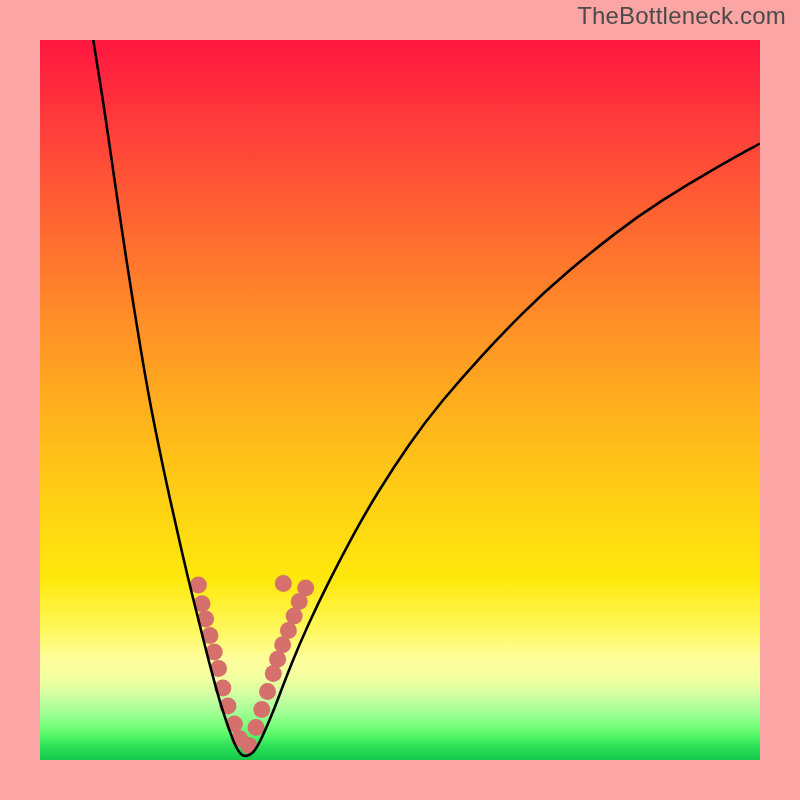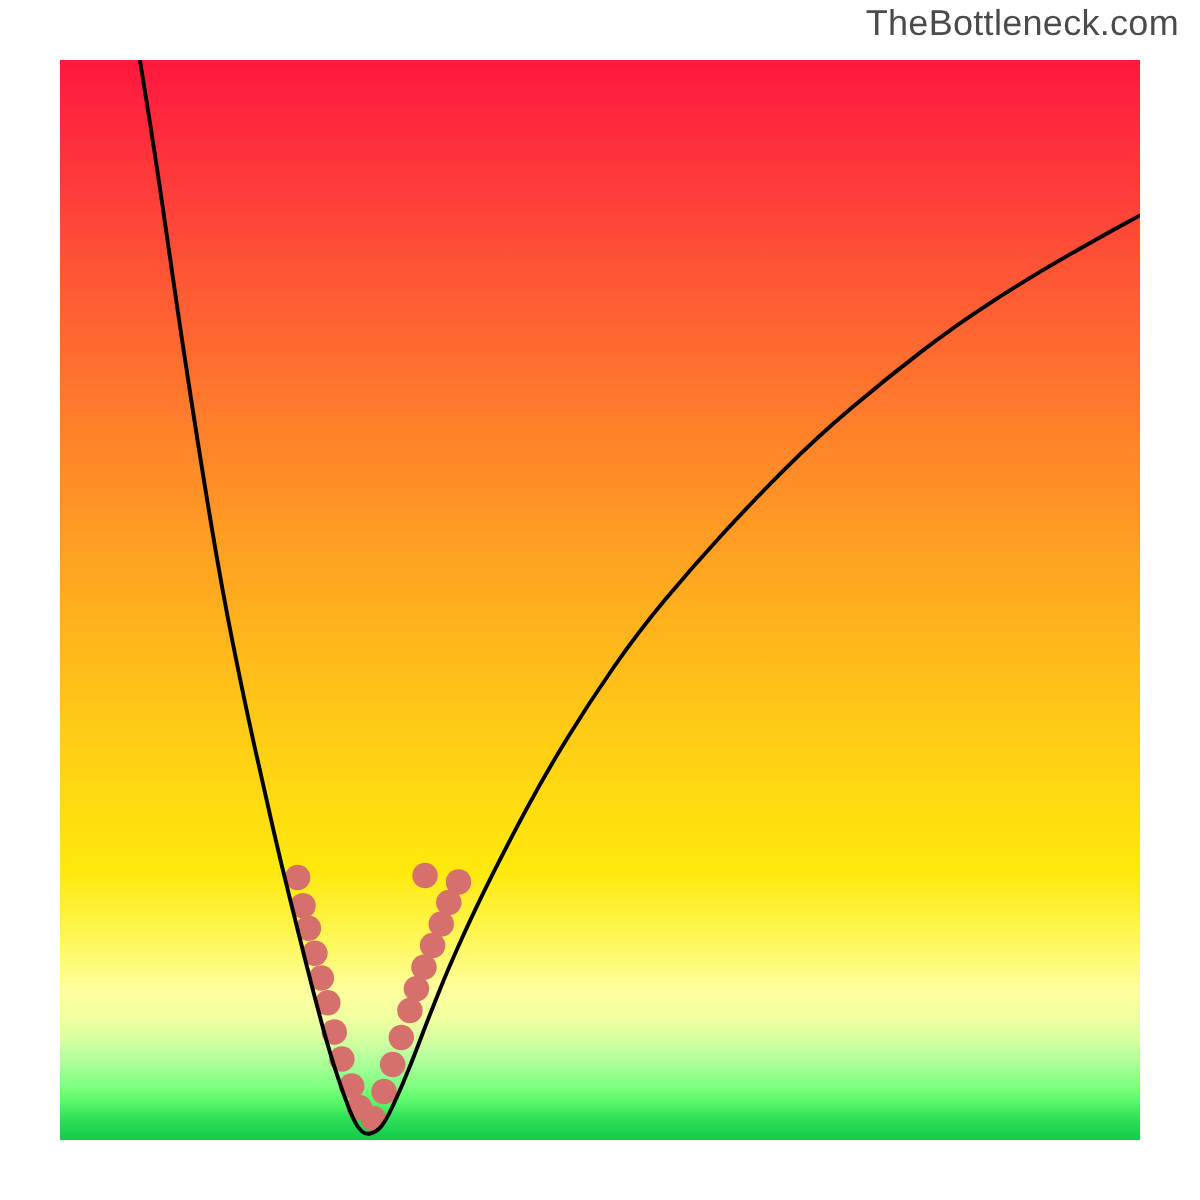--- a/index.html
+++ b/index.html
@@ -9,21 +9,21 @@
     height: 800px;
     background: #000;
     overflow: hidden;
   }
   .frame {
     position: absolute;
     left: 0;
     top: 0;
     width: 800px;
     height: 800px;
-    background: #ffffff;
+    background: #fca5a5;
   }
   .plot {
     position: absolute;
     left: 40px;
     top: 40px;
     width: 720px;
     height: 720px;
     overflow: hidden;
   }
   .gradient {

